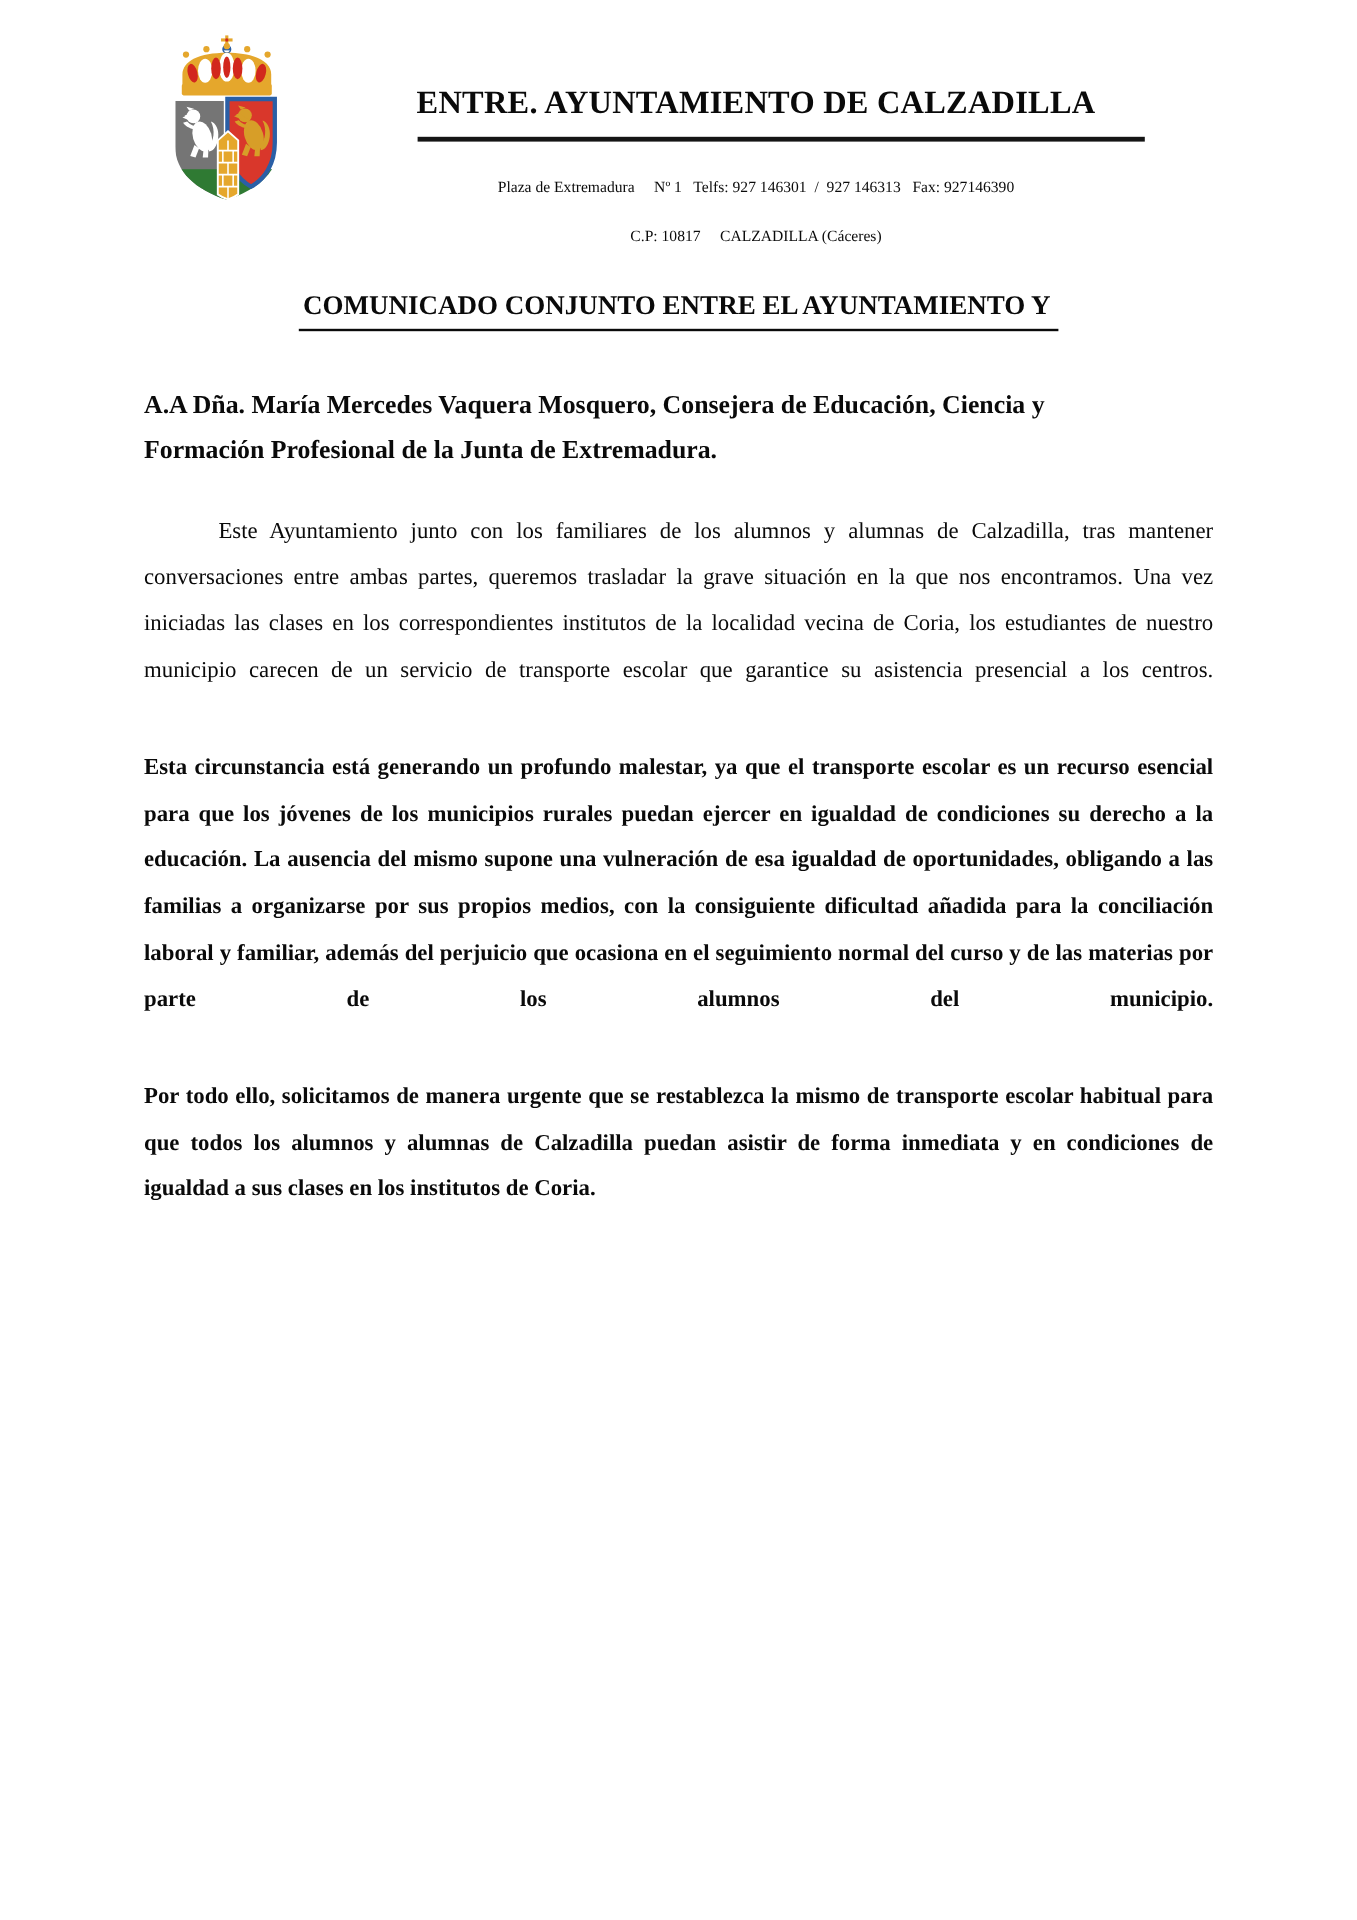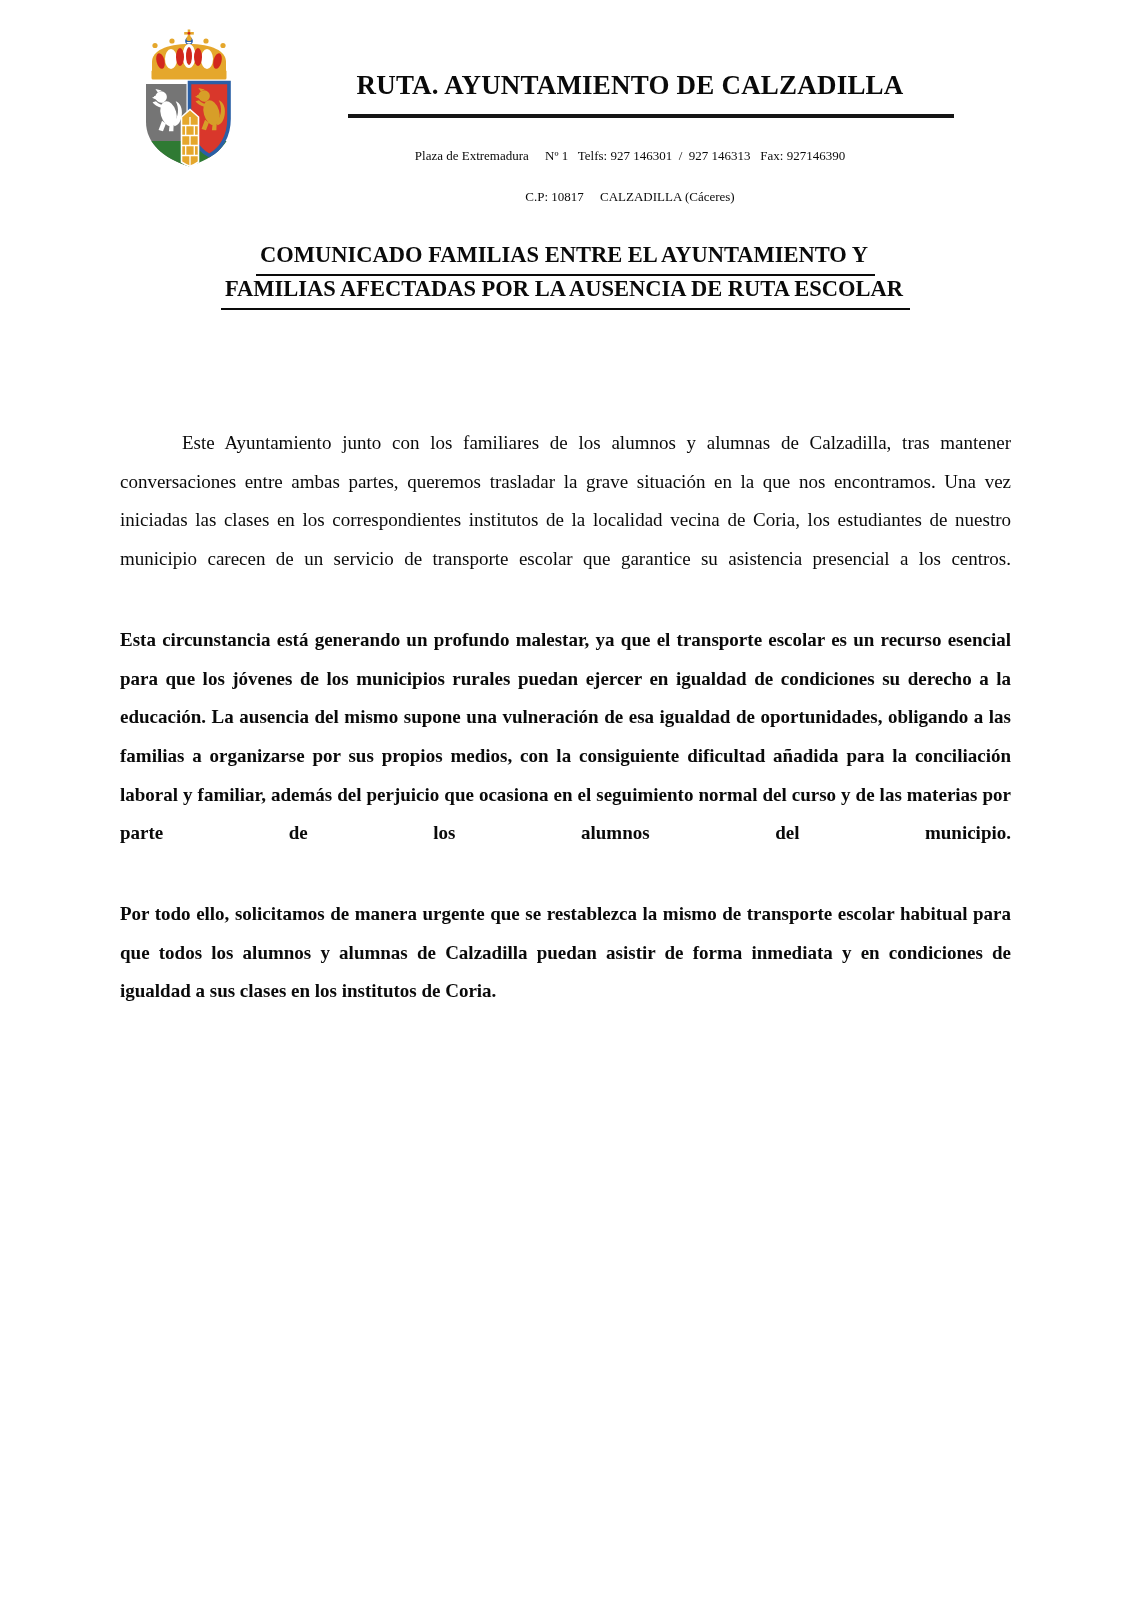--- a/index.html
+++ b/index.html
@@ -131,35 +131,36 @@
       </g>
 
       <g>
         <path d="M38.5 91 L47 83.5 L55.5 91 L55.5 136 C52 138.5 49.5 139.5 47 140.2 C44.5 139.5 42 138.5 38.5 136 Z" fill="#E5A72C" stroke="#FFFFFF" stroke-width="1.6"></path>
         <path d="M38.5 99.5 H55.5 M38.5 109.5 H55.5 M38.5 119.5 H55.5 M38.5 129.5 H55.5 M47 91 V99.5 M42.7 99.5 V109.5 M51.3 99.5 V109.5 M47 109.5 V119.5 M42.7 119.5 V129.5 M51.3 119.5 V129.5 M47 129.5 V140" stroke="#FFFFFF" stroke-width="1.3" fill="none"></path>
       </g>
     </svg>
   </div>
 
   <div class="header-text">
-    <div class="org-title">RUTA. AYUNTAMIENTO DE CALZADILLA</div>
+    <div class="org-title">ENTRE. AYUNTAMIENTO DE CALZADILLA</div>
     <div class="header-rule"></div>
     <div class="addr addr1">Plaza de Extremadura&nbsp;&nbsp;&nbsp;&nbsp; Nº 1&nbsp;&nbsp; Telfs: 927 146301&nbsp; /&nbsp; 927 146313&nbsp;&nbsp; Fax: 927146390</div>
     <div class="addr addr2">C.P: 10817&nbsp;&nbsp;&nbsp;&nbsp;&nbsp;CALZADILLA (Cáceres)</div>
   </div>
 
   <div class="doc-title">
     <div class="tline">
-      <span>COMUNICADO FAMILIAS ENTRE EL AYUNTAMIENTO Y</span>
-    </div>
-    <div class="tline">
-      <span>FAMILIAS AFECTADAS POR LA AUSENCIA DE RUTA ESCOLAR</span>
+      <span>COMUNICADO CONJUNTO ENTRE EL AYUNTAMIENTO Y</span>
     </div>
   </div>
 
+  <div class="recipient">
+    <div class="rline">A.A Dña. María Mercedes Vaquera Mosquero, Consejera de Educación, Ciencia y</div>
+    <div class="rline">Formación Profesional de la Junta de Extremadura.</div>
+  </div>
 
   <div class="bodytext">
     <p class="indent justify-last">Este Ayuntamiento junto con los familiares de los alumnos y alumnas de Calzadilla, tras mantener conversaciones entre ambas partes, queremos trasladar la grave situación en la que nos encontramos. Una vez iniciadas las clases en los correspondientes institutos de la localidad vecina de Coria, los estudiantes de nuestro municipio carecen de un servicio de transporte escolar que garantice su asistencia presencial a los centros.</p>
     <p class="justify-last">Esta circunstancia está generando un profundo malestar, ya que el transporte escolar es un recurso esencial para que los jóvenes de los municipios rurales puedan ejercer en igualdad de condiciones su derecho a la educación. La ausencia del mismo supone una vulneración de esa igualdad de oportunidades, obligando a las familias a organizarse por sus propios medios, con la consiguiente dificultad añadida para la conciliación laboral y familiar, además del perjuicio que ocasiona en el seguimiento normal del curso y de las materias por parte de los alumnos del municipio.</p>
     <p>Por todo ello, solicitamos de manera urgente que se restablezca la mismo de transporte escolar habitual para que todos los alumnos y alumnas de Calzadilla puedan asistir de forma inmediata y en condiciones de igualdad a sus clases en los institutos de Coria.</p>
   </div>
 
 </div>
 
 </body></html>

